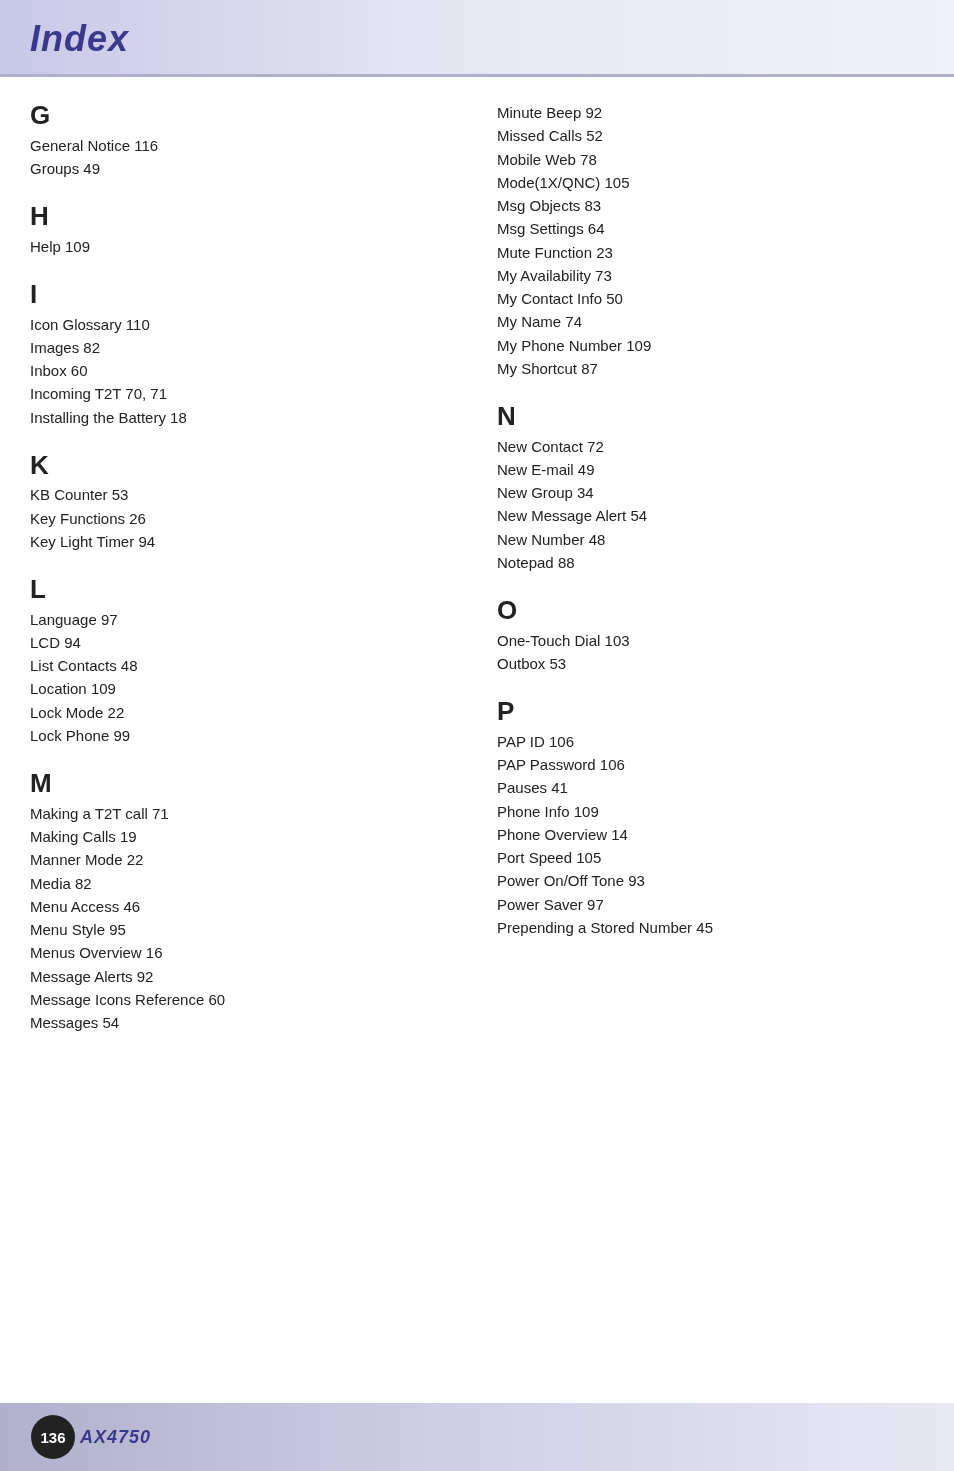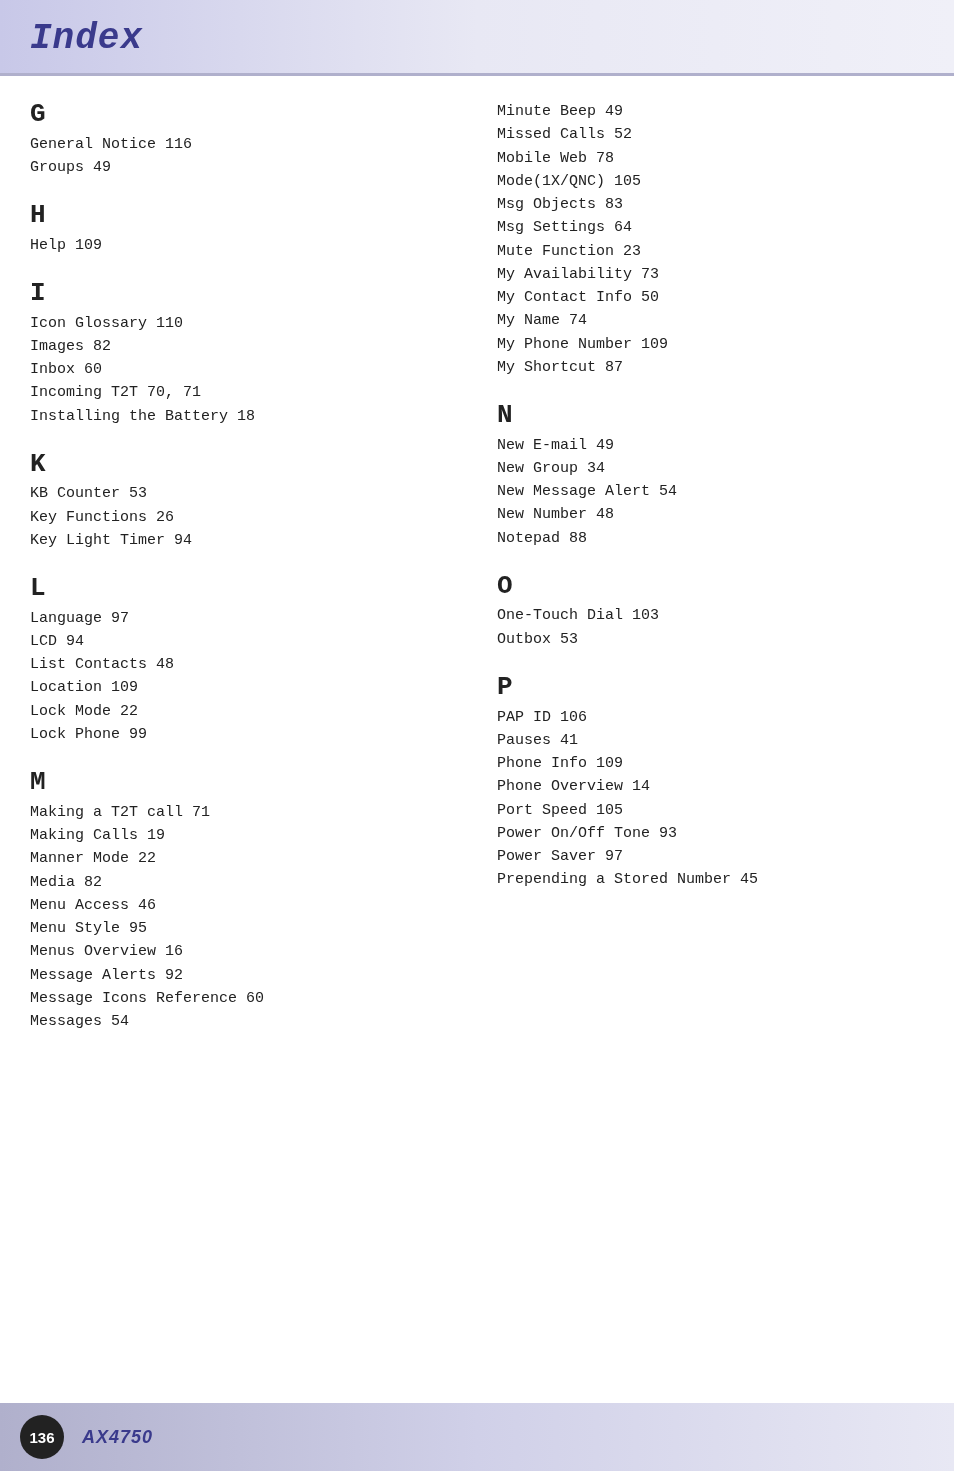--- a/index.html
+++ b/index.html
@@ -71,24 +71,24 @@
     }
 
     .section-items li {
       font-size: 15px;
       line-height: 1.55;
       color: #222222;
     }
 
     .footer {
       background: linear-gradient(to right, #b0b0cc, #d0d0e8, #e8e8f4);
-      padding: 12px 20px;
+      padding: 12px 31px;
       display: flex;
       align-items: center;
-      gap: 18px;
+      gap: 5px;
       position: relative;
       margin-top: auto;
     }
 
     .footer-badge {
       background: #222222;
       color: #ffffff;
       border-radius: 50%;
       width: 44px;
       height: 44px;
@@ -110,21 +110,20 @@
     }
 
     .page-wrapper {
       display: flex;
       flex-direction: column;
       min-height: 1471px;
     }
 
     .main-area {
       flex: 1;
-      font-family: Liberation Mono, monospace;
     }
   </style>
 </head>
 <body>
 
 <div class="page-wrapper">
   <div class="main-area">
 
     <div class="header">
       <span class="header-title">Index</span>
@@ -189,55 +188,57 @@
               <li>Message Alerts 92</li>
               <li>Message Icons Reference 60</li>
               <li>Messages 54</li>
             </ul>
           </div>
         </div>
 
       <div class="column-right" id="right-col">
           <div class="section">
             <ul class="section-items">
-              <li>Minute Beep 49</li>
+              <li>Minute Beep 92</li>
               <li>Missed Calls 52</li>
               <li>Mobile Web 78</li>
               <li>Mode(1X/QNC) 105</li>
               <li>Msg Objects 83</li>
               <li>Msg Settings 64</li>
               <li>Mute Function 23</li>
               <li>My Availability 73</li>
               <li>My Contact Info 50</li>
               <li>My Name 74</li>
               <li>My Phone Number 109</li>
               <li>My Shortcut 87</li>
             </ul>
           </div>
           <div class="section">
             <div class="section-letter">N</div>
             <ul class="section-items">
+              <li>New Contact 72</li>
               <li>New E-mail 49</li>
               <li>New Group 34</li>
               <li>New Message Alert 54</li>
               <li>New Number 48</li>
               <li>Notepad 88</li>
             </ul>
           </div>
           <div class="section">
             <div class="section-letter">O</div>
             <ul class="section-items">
               <li>One-Touch Dial 103</li>
               <li>Outbox 53</li>
             </ul>
           </div>
           <div class="section">
             <div class="section-letter">P</div>
             <ul class="section-items">
               <li>PAP ID 106</li>
+              <li>PAP Password 106</li>
               <li>Pauses 41</li>
               <li>Phone Info 109</li>
               <li>Phone Overview 14</li>
               <li>Port Speed 105</li>
               <li>Power On/Off Tone 93</li>
               <li>Power Saver 97</li>
               <li>Prepending a Stored Number 45</li>
             </ul>
           </div>
         </div>

